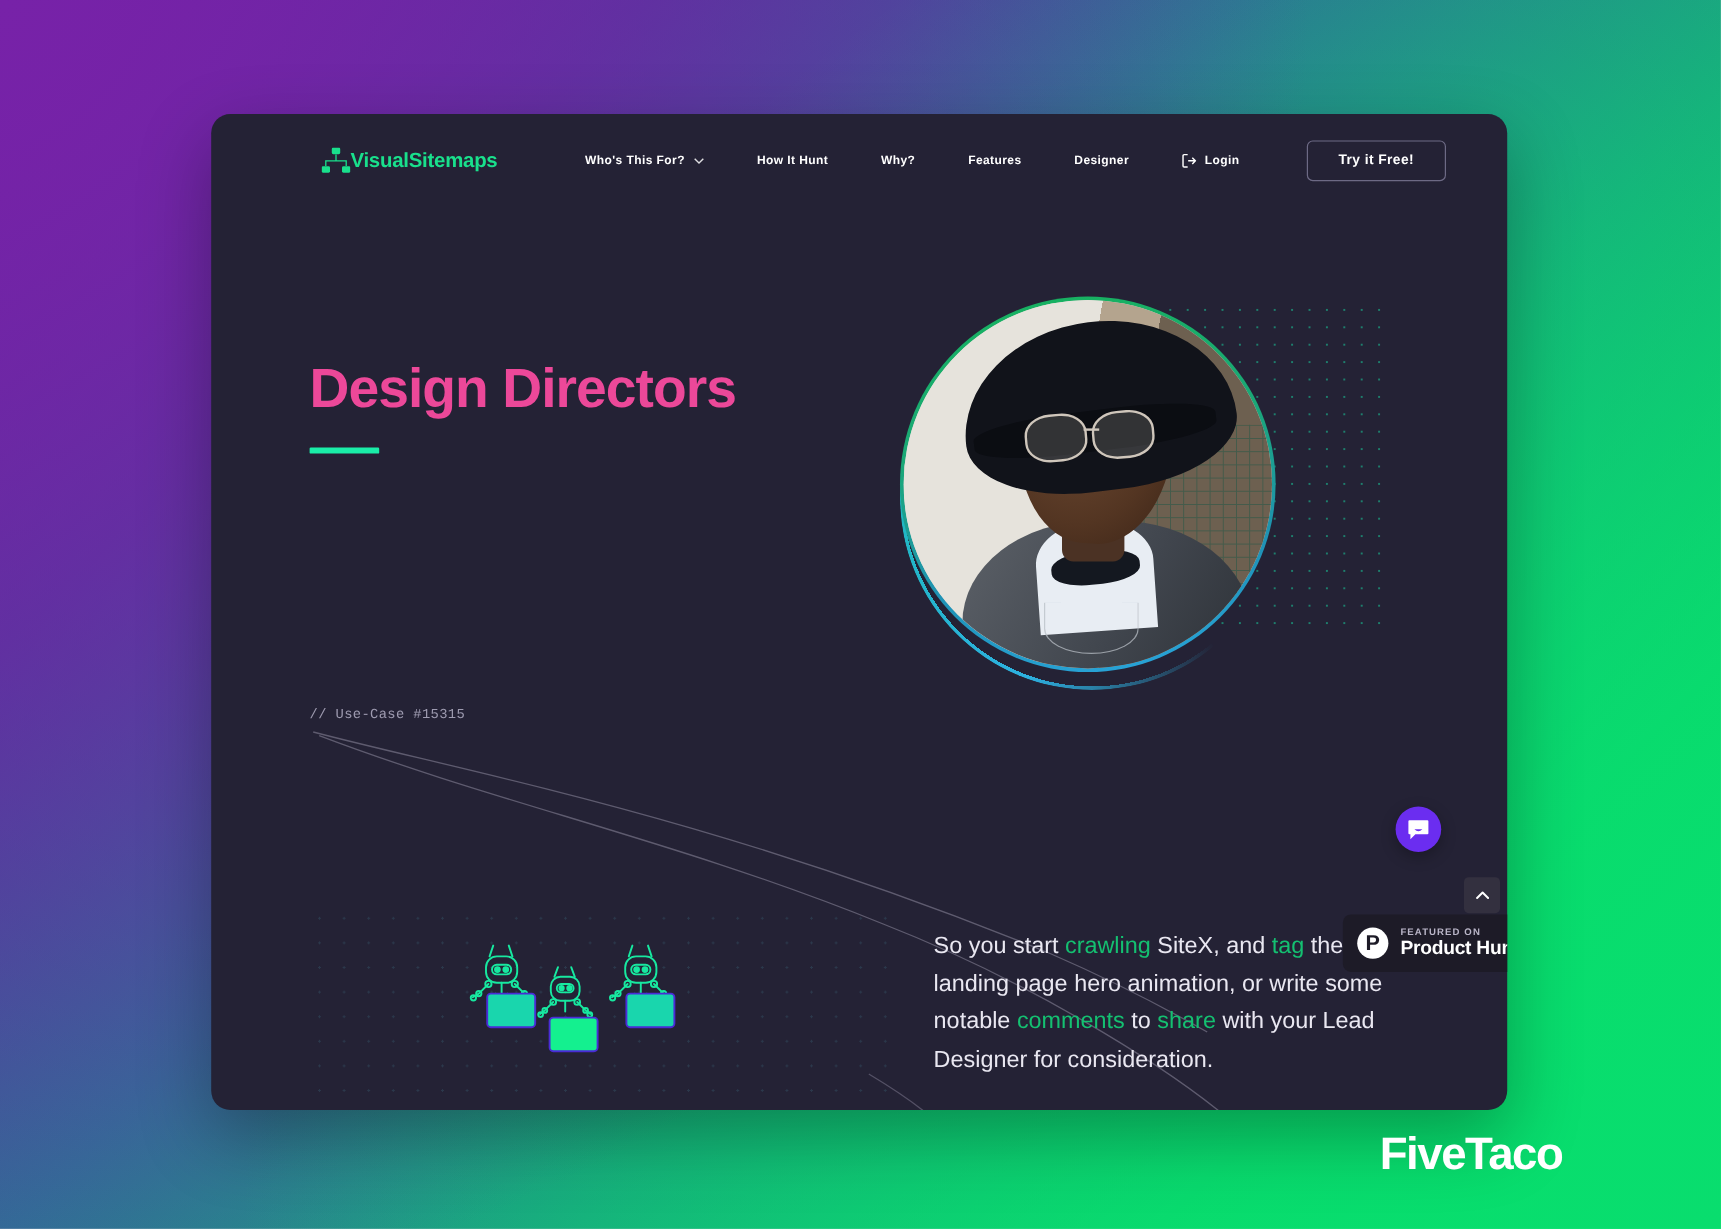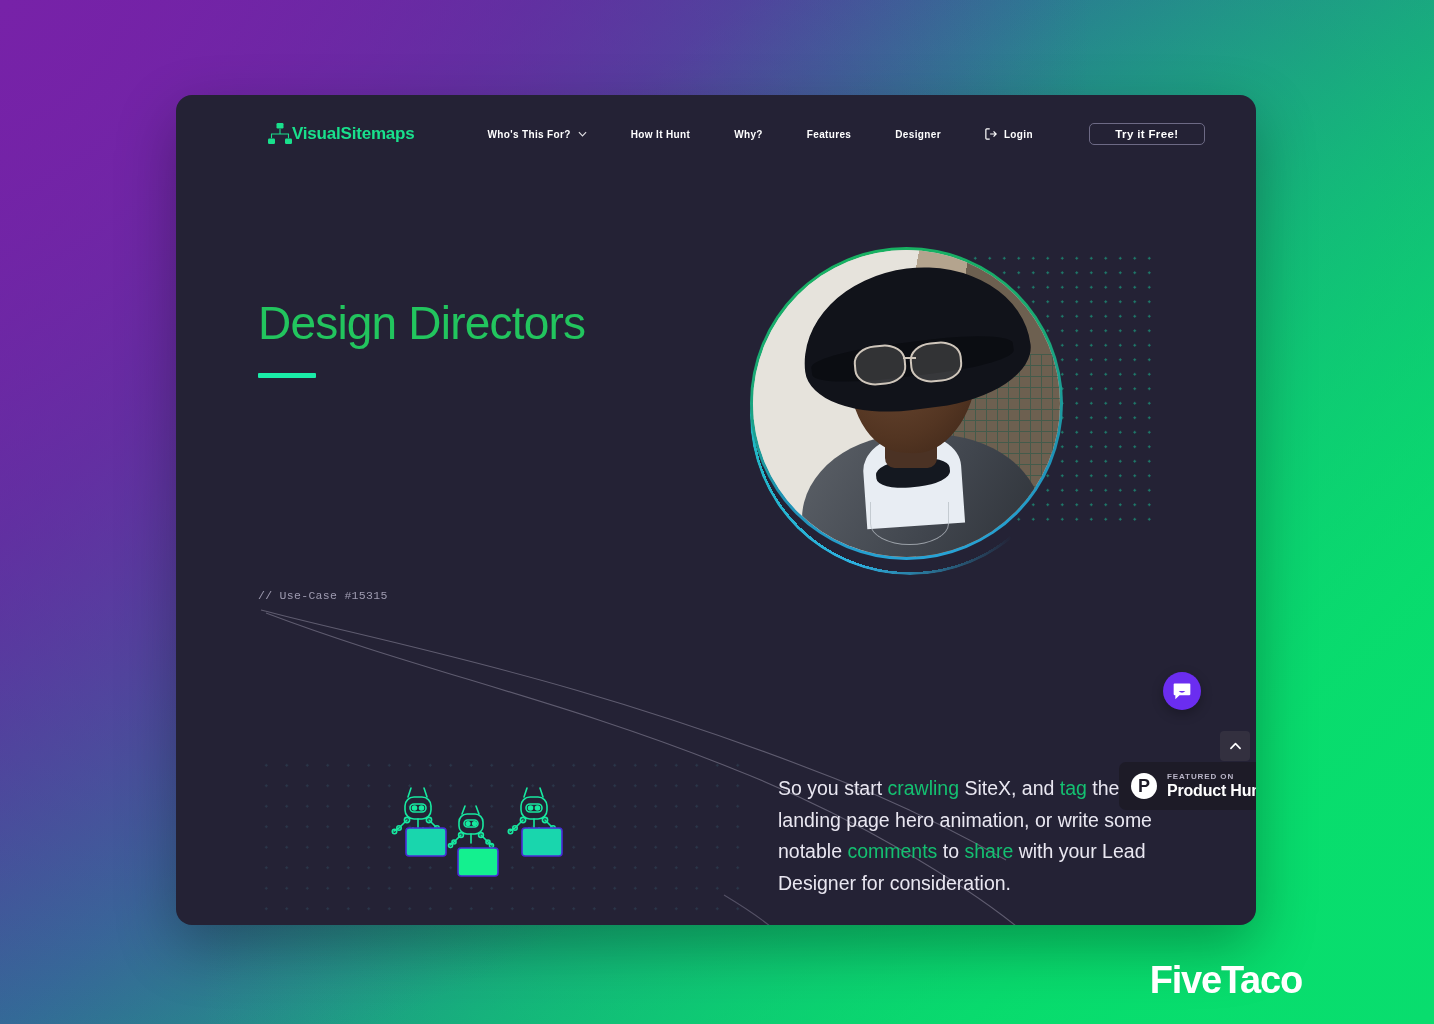--- a/index.html
+++ b/index.html
@@ -45,32 +45,32 @@
     color:#ffffff; font-size:10px; font-weight:700;
     letter-spacing:0.35px; padding:0 22px;
     display:flex; align-items:center; gap:7px; cursor:pointer;
     white-space:nowrap;
   }
   #navlinks .navitem.first { padding-left:0; }
   .chev { width:9px; height:6px; display:block; opacity:.85; }
   .loginIcon { width:12px; height:12px; display:block; }
   #trybtn {
     margin-left:34px;
-    width:116px; height:22px; border-radius:5px;
+    width:116px; height:34px; border-radius:5px;
     border:1px solid #6d6a85;
     background:transparent; color:#ffffff;
     font-family:"Liberation Sans", sans-serif;
     font-size:11.5px; font-weight:700; letter-spacing:0.35px;
     cursor:pointer;
   }
 
   
   #heroTitle {
     position:absolute; left:82px; top:205px;
-    color:#22c55e; font-size:46px; font-weight:400;
+    color:#ec4899; font-size:46px; font-weight:700;
     letter-spacing:-0.8px; line-height:1;
   }
   #accentBar {
     position:absolute; left:82px; top:278px;
     width:58px; height:5px; background:#1aeda8; border-radius:1px;
   }
   #heroPara {
     position:absolute; left:82px; top:318px; width:460px;
     color:#e4e2ee; font-size:21px; line-height:38.5px; font-weight:400;
   }
@@ -189,21 +189,21 @@
   #scrollTop {
     position:absolute; left:1044px; top:636px;
     width:30px; height:30px; border-radius:4px;
     background:#33303f; display:flex; align-items:center; justify-content:center;
     cursor:pointer;
   }
   #scrollTop svg { width:11px; height:8px; display:block; }
 
   
   #watermark {
-    position:absolute; right:132px; bottom:22px;
+    position:absolute; right:132px; bottom:40px;
     color:#ffffff; font-size:38px; font-weight:700; letter-spacing:-1.2px;
   }
 </style>
 </head>
 <body>
 
 <div id="card">
 
   <div id="nav">
 

